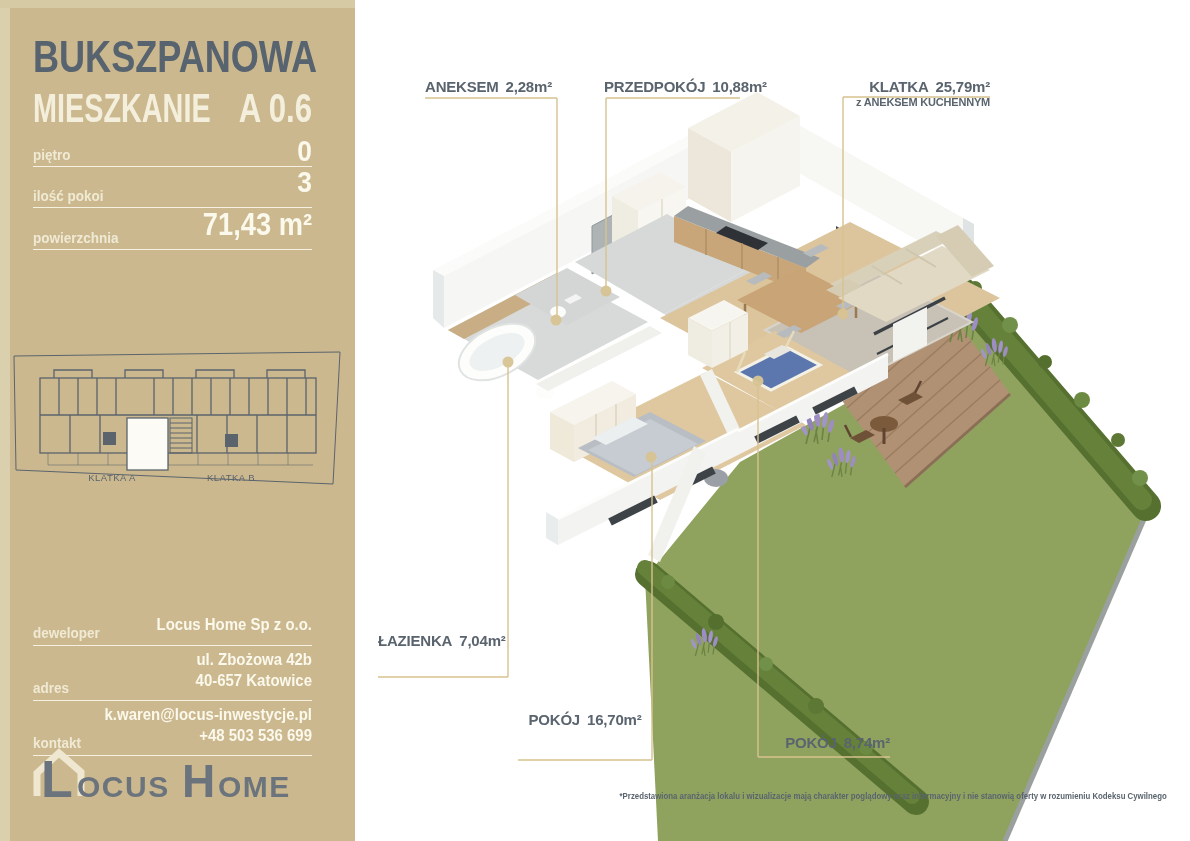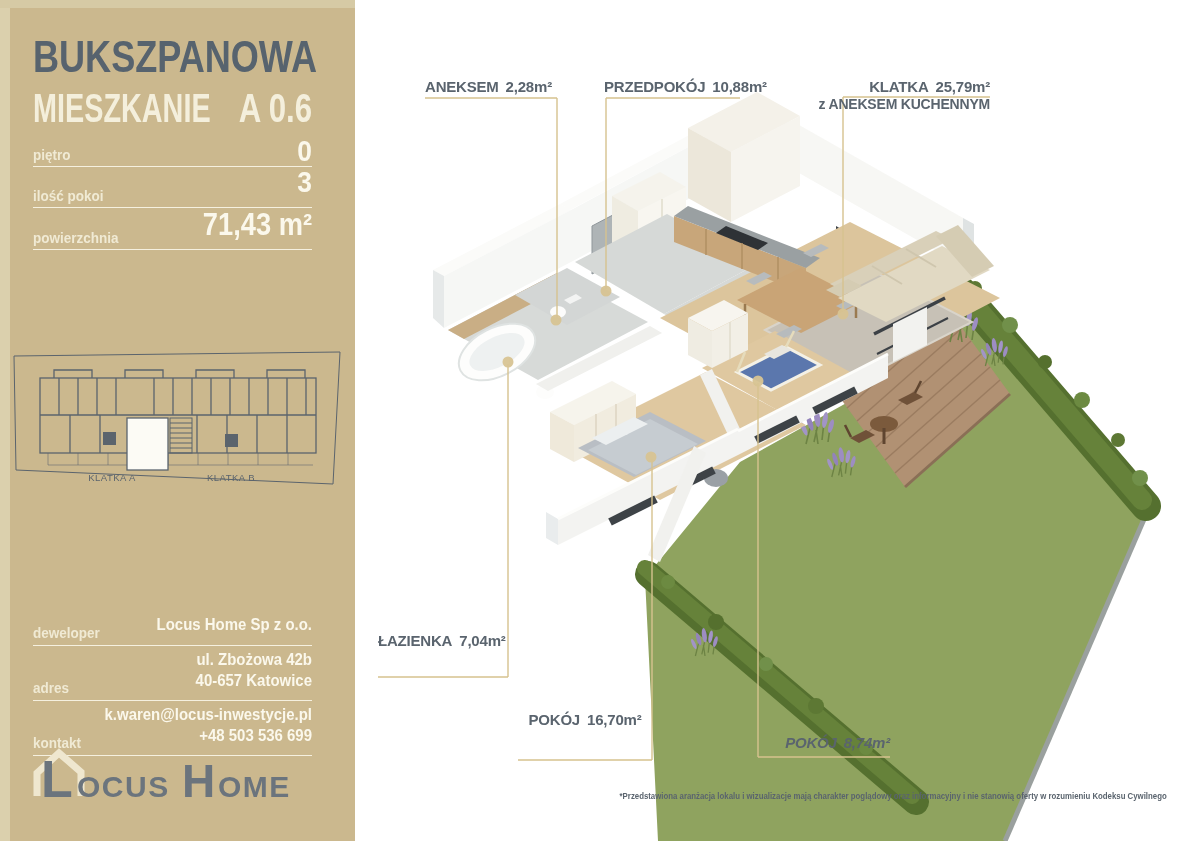--- a/index.html
+++ b/index.html
@@ -36,24 +36,24 @@
   .crow.c1{height:28px;margin-top:16px;} .crow.c2{height:48px;margin-top:3px;} .crow.c3{height:48px;margin-top:3px;}
   .logo{position:absolute;left:30px;top:748px;}
   
   .plan-svg,.leader-svg{position:absolute;left:0;top:0;}
   .rlabel{position:absolute;font-size:15px;font-weight:bold;color:#5a646e;
     letter-spacing:-.2px;white-space:nowrap;}
   .rlabel .ar{margin-left:7px;}
   #lbl-toaleta{left:425px;top:78px;}
   #lbl-przedpokoj{left:604px;top:78px;width:136px;text-align:right;}
   #lbl-salon{left:790px;top:78px;width:200px;text-align:right;}
-  #lbl-salon .sub{font-size:14px;letter-spacing:-.2px;margin-top:1px;}
+  #lbl-salon .sub{font-size:11px;letter-spacing:-.2px;margin-top:1px;}
   #lbl-lazienka{left:378px;top:632px;}
   #lbl-pokoj1{left:518px;top:711px;width:134px;text-align:center;}
-  #lbl-pokoj2{left:758px;top:734px;width:132px;text-align:right;font-style:italic;}
+  #lbl-pokoj2{left:758px;top:734px;width:132px;text-align:right;}
   .disclaimer{position:absolute;right:23px;top:791px;font-size:8.5px;font-weight:bold;
     color:#5a646e;transform:scaleX(.92);transform-origin:right center;white-space:nowrap;}
 </style>
 </head>
 <body>
 
 <aside class="sidebar">
   <div class="edge-l"></div>
   <div class="edge-t"></div>
 

